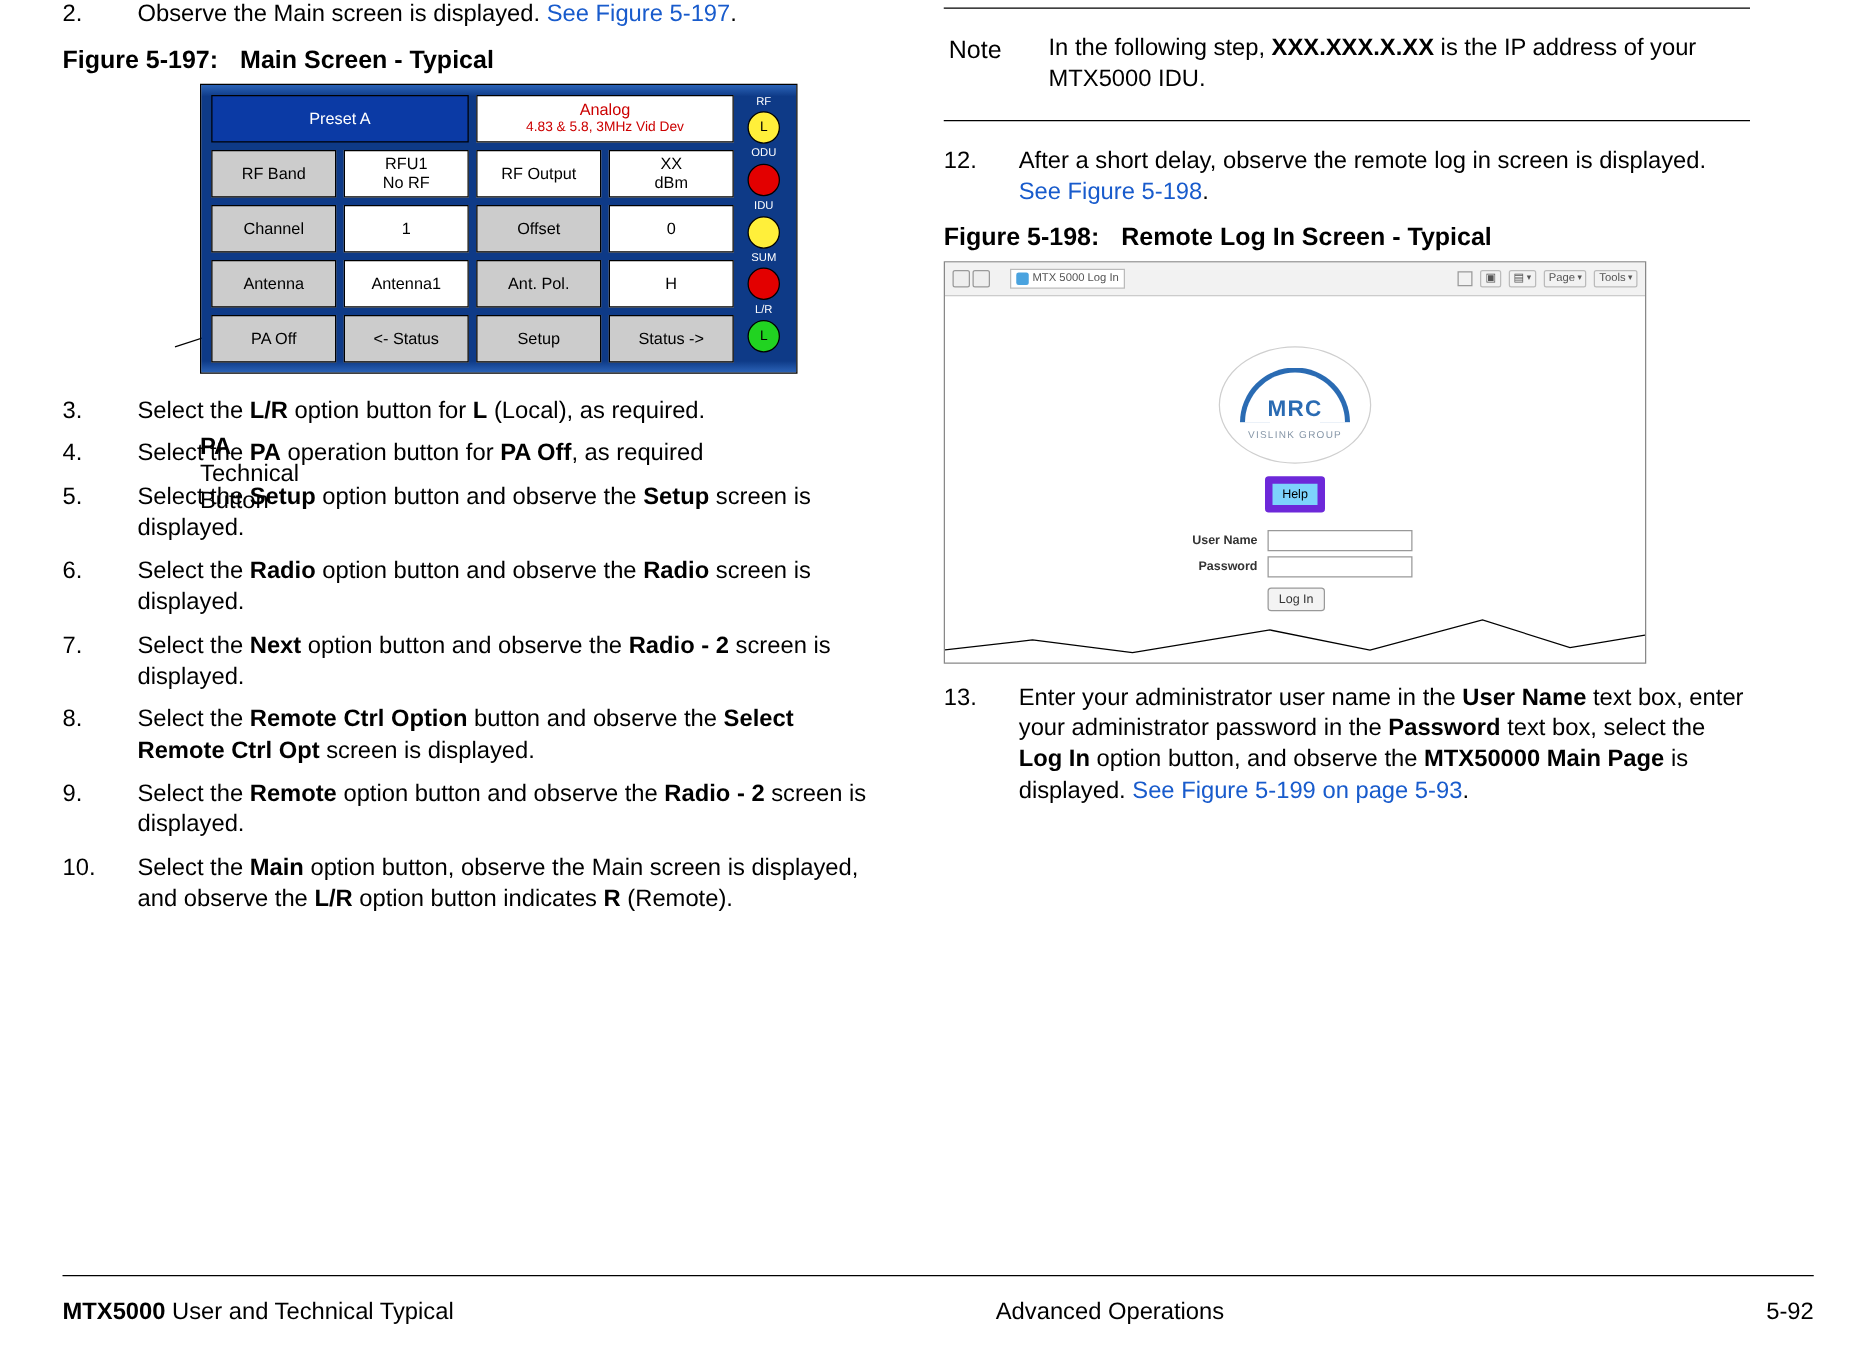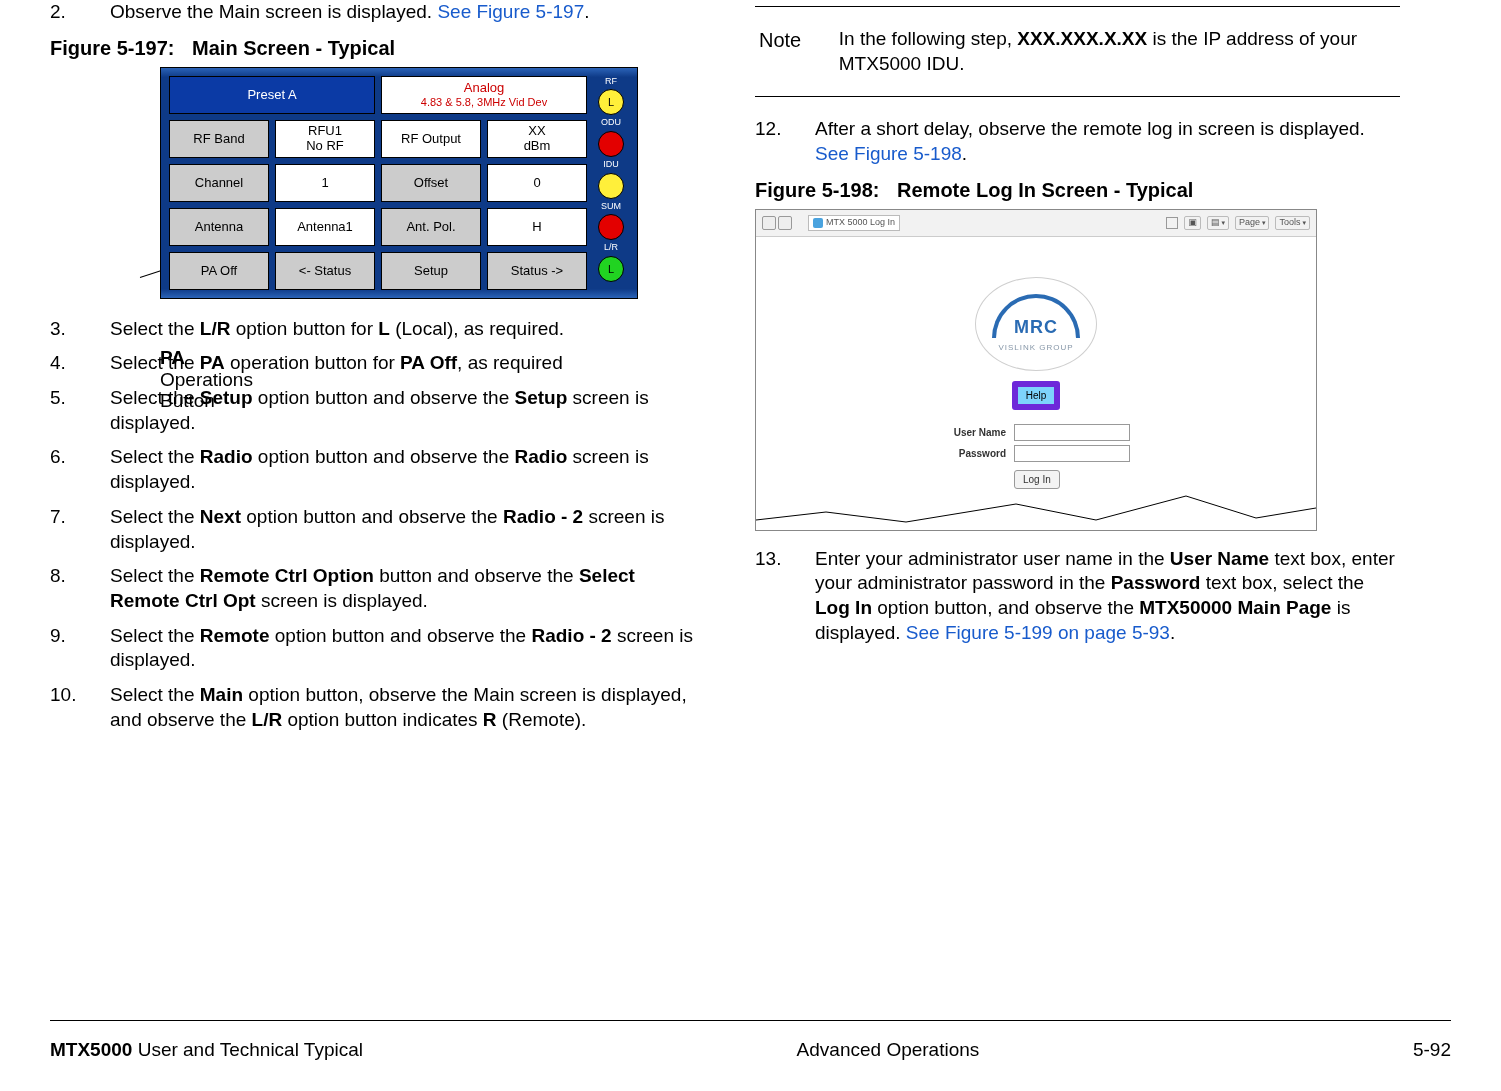--- a/index.html
+++ b/index.html
@@ -81,21 +81,21 @@
       </ol>
 
       <div class="figcap">
         <span class="bold">Figure 5-197:</span>
         <span class="bold" style="margin-left:12px">Main Screen - Typical</span>
       </div>
 
       <div class="device-wrap">
         <div class="callout">
           <span class="bold">PA</span><br>
-          <span>Operations</span><br>
+          <span>Technical</span><br>
           <span>Button</span>
         </div>
         <div class="pointer-line" style="left:-20px;top:210px;width:54px;transform:rotate(-18deg)"></div>
 
         <div class="device">
           <div class="device-body">
             <div class="grid">
               <div class="cell blue span2">Preset A</div>
               <div class="cell span2 red" style="flex-direction:column">
                 <span>Analog</span>

